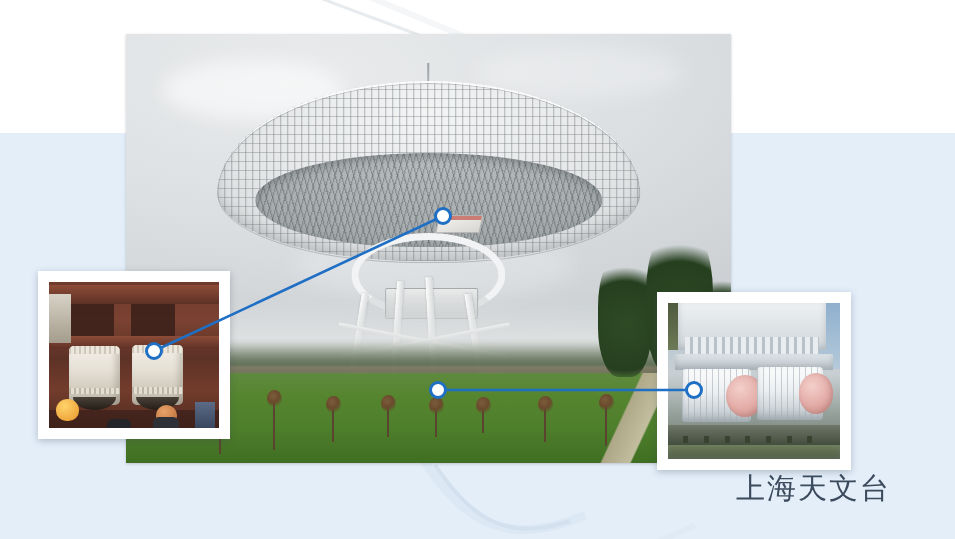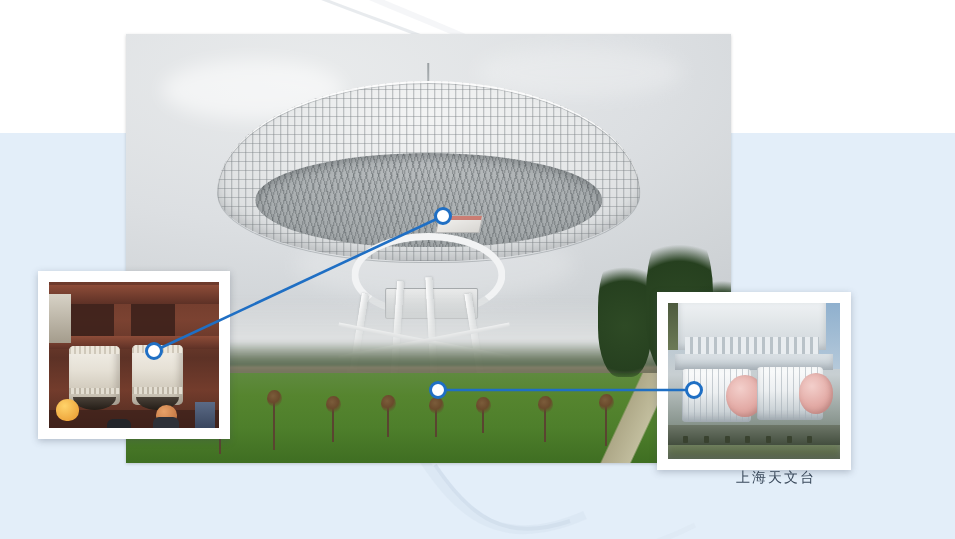--- a/index.html
+++ b/index.html
@@ -173,21 +173,21 @@
   .rail{position:absolute;background:linear-gradient(to bottom,#6d7668,#3f4a3a);}
   .rail-bolt{position:absolute;width:5px;height:7px;background:#39422f;border-radius:1px;}
   .sky-patch{position:absolute;background:linear-gradient(to bottom,#8fb0ce,#b5c9da);}
 
   
   .connectors{position:absolute;left:0;top:0;width:955px;height:539px;pointer-events:none;}
 
   
   .caption{
     position:absolute;left:736px;top:469px;
-    font-size:14px;color:#3b4a5c;letter-spacing:2px;white-space:nowrap;
+    font-size:29px;color:#3b4a5c;letter-spacing:2px;white-space:nowrap;
     font-family:Liberation Mono, monospace;
   }
 </style>
 </head>
 <body>
 
 <div id="slide">
 
   <div class="bg-white-band"></div>
   <div class="bg-blue-band"></div>

